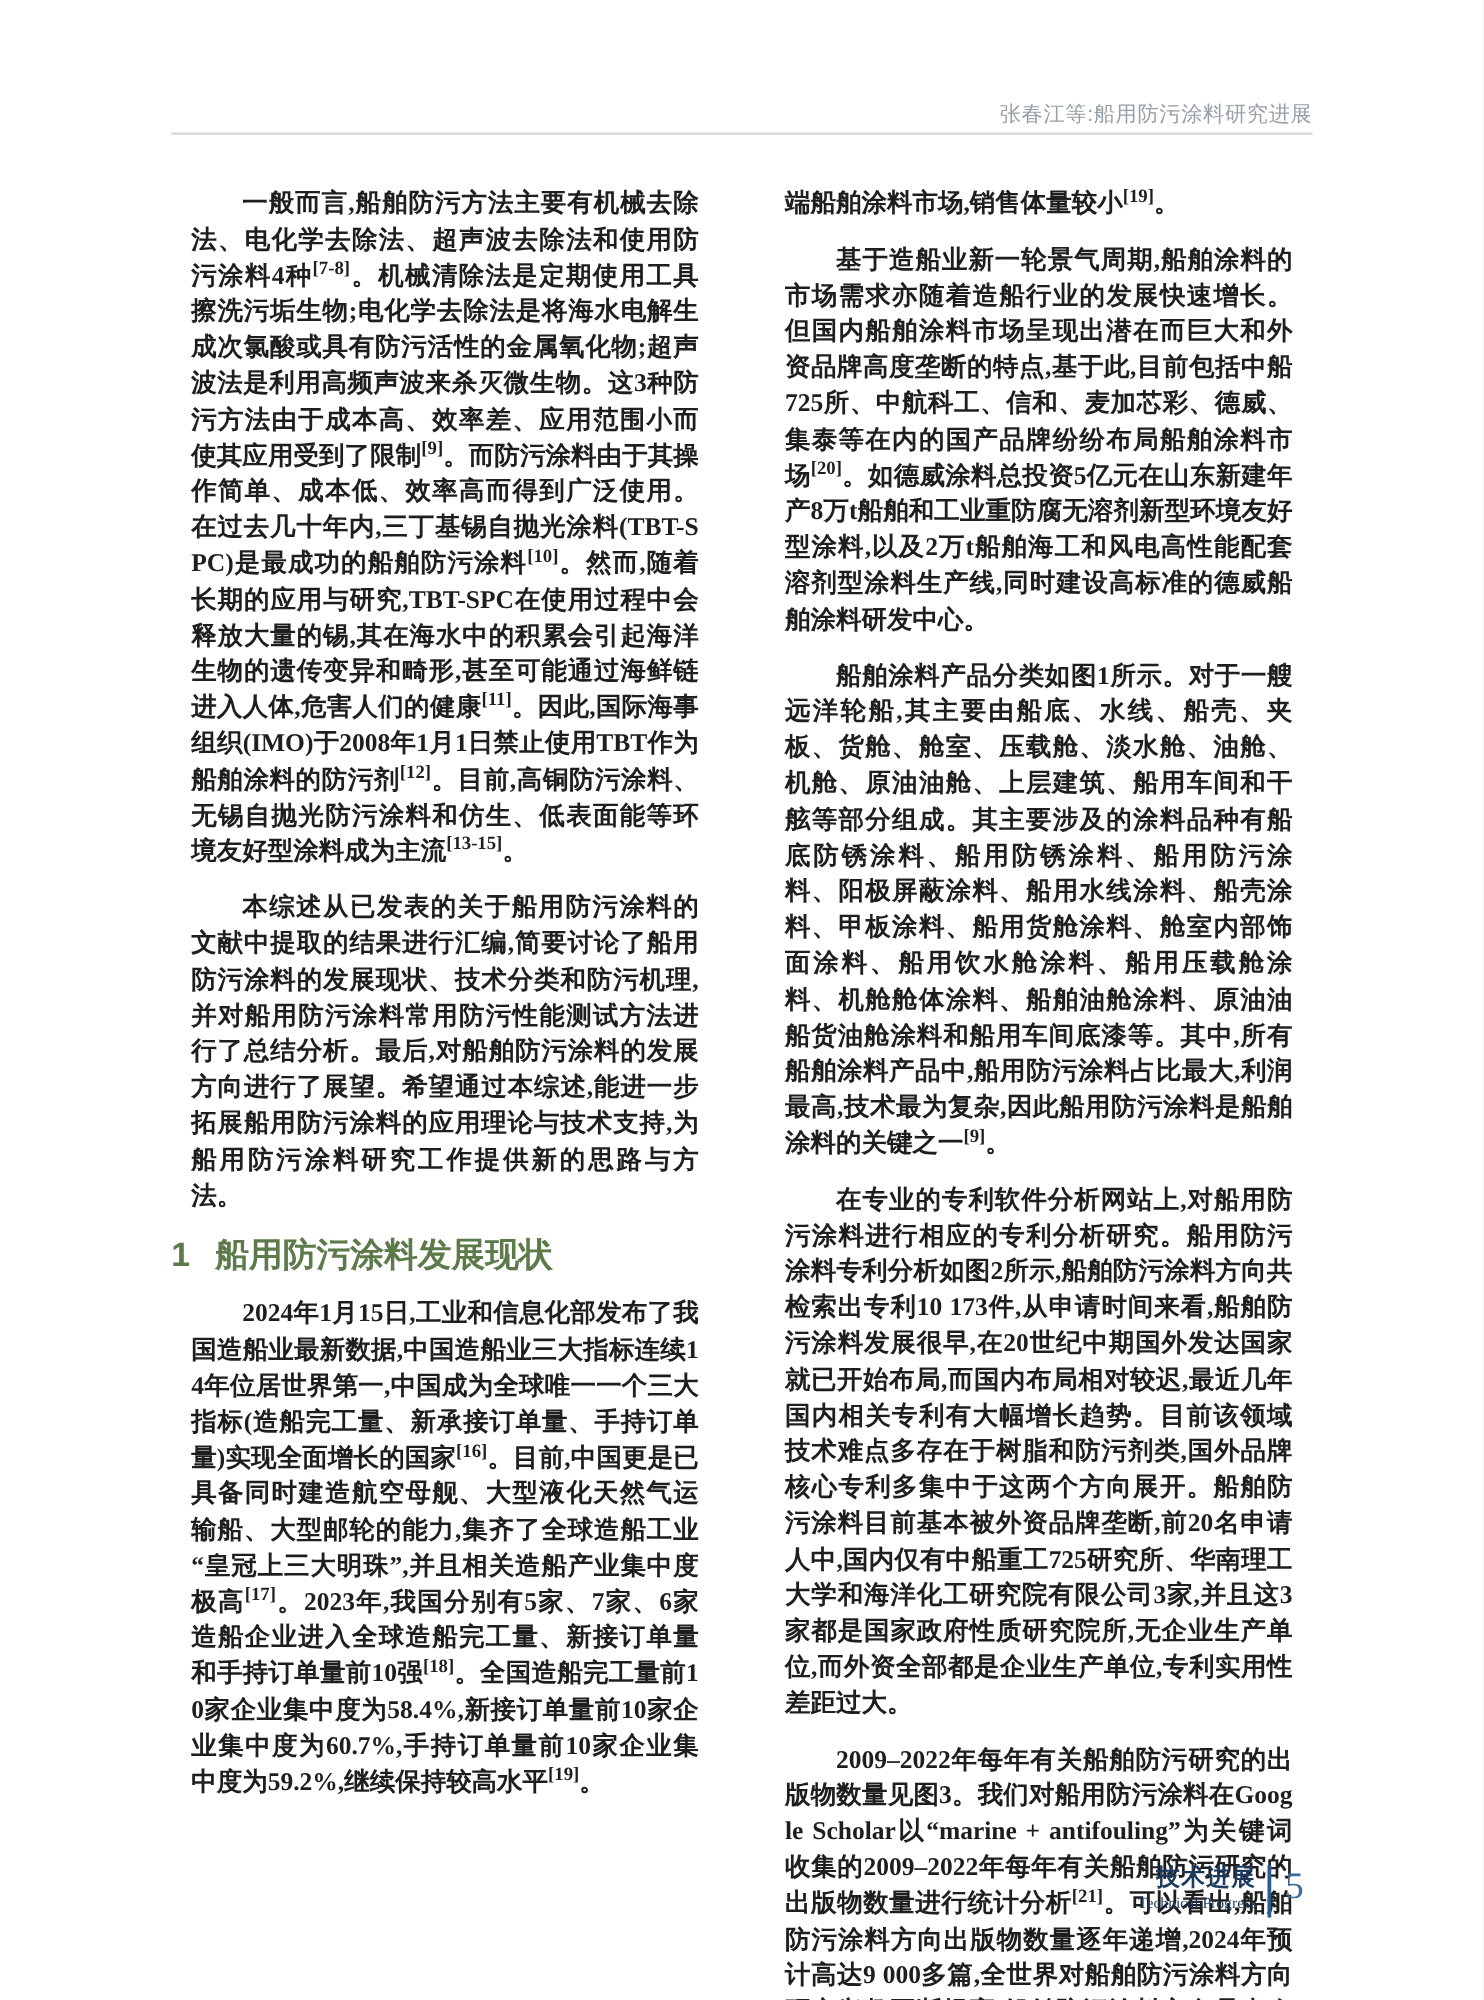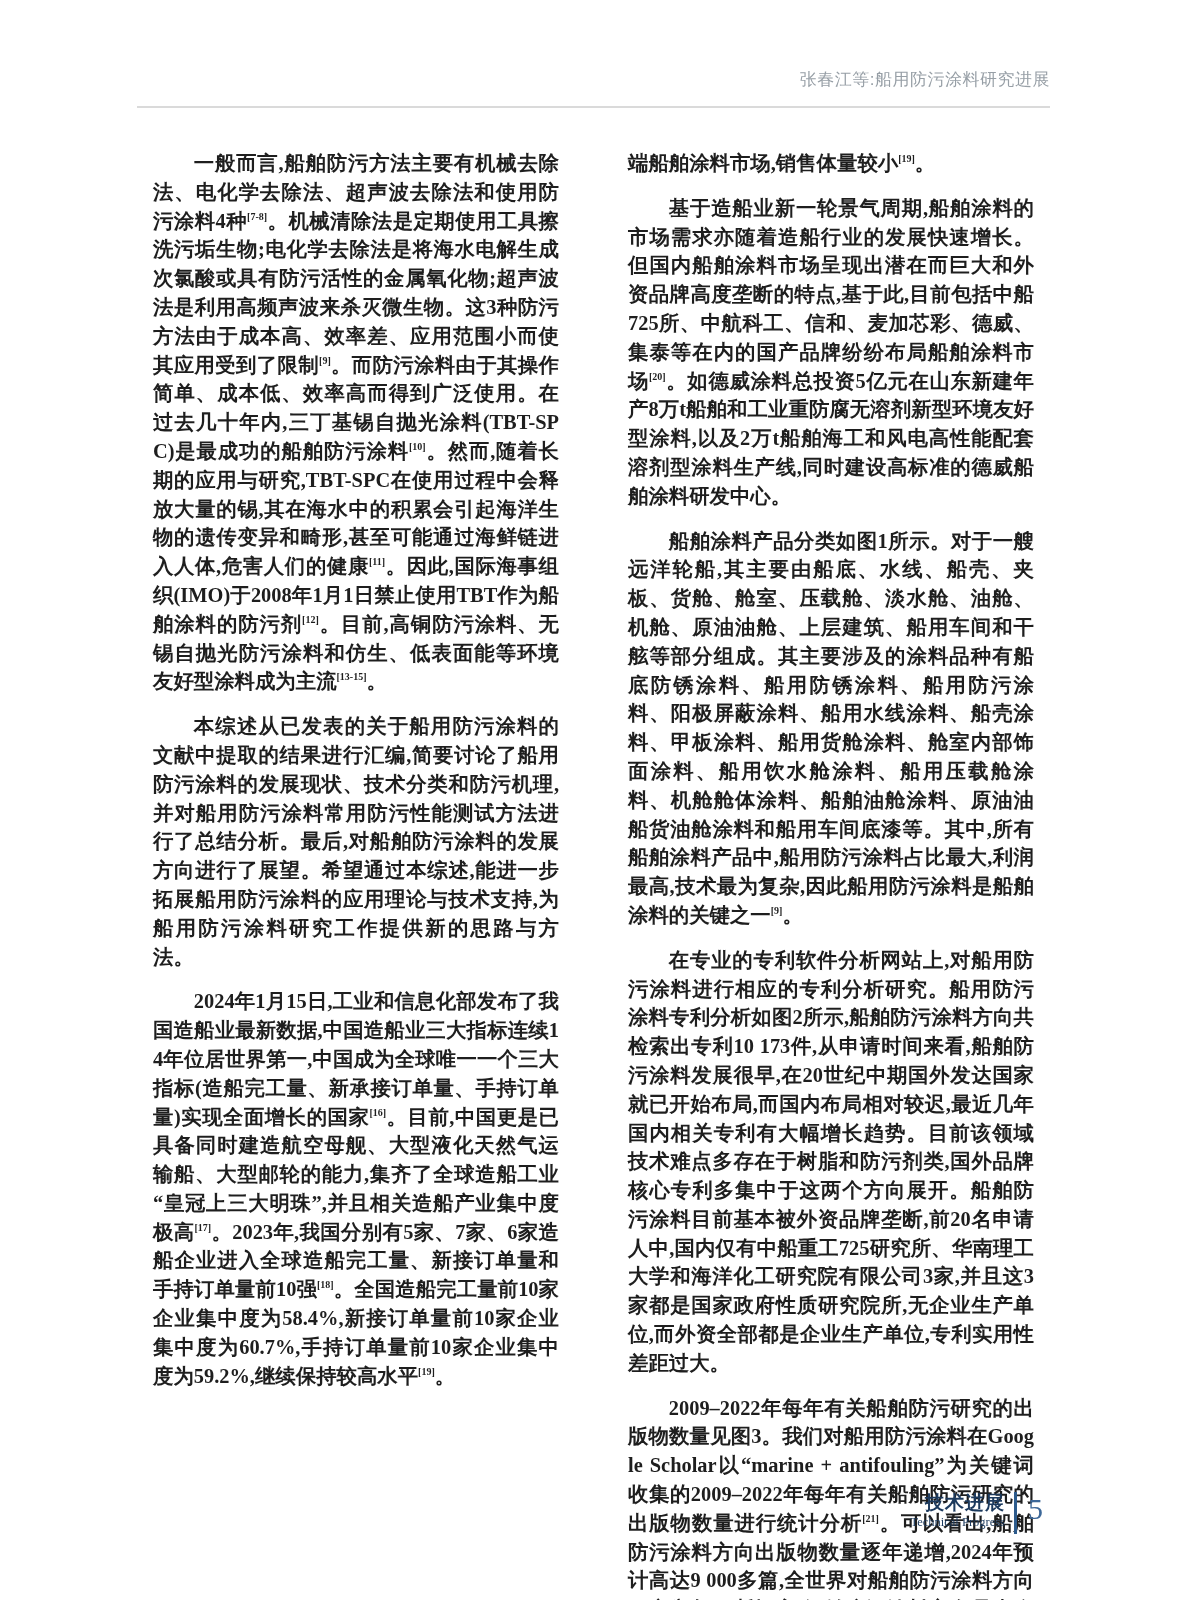--- a/index.html
+++ b/index.html
@@ -13,21 +13,21 @@
   html,body{margin:0;padding:0;background:#e8e8e8;}
   .page{
     position:relative;
     width:1187px;height:1600px;
     margin:0 auto;
     background:#ffffff;
     overflow:hidden;
     font-family:"Liberation Serif","DejaVu Serif",serif;
   }
   .running-head{
-    position:absolute;top:68px;right:137px;
+    position:absolute;top:80px;right:137px;
     font-family:"Liberation Sans","DejaVu Sans",sans-serif;
     font-size:17px;color:var(--runhead-gray);
     letter-spacing:.5px;white-space:nowrap;
   }
   .head-rule{
     position:absolute;top:106px;left:137px;right:137px;
     height:2px;background:#dadada;
   }
   .columns{
     position:absolute;top:133px;left:137px;width:913px;
@@ -37,21 +37,21 @@
   p.para{
     margin:16px;
     font-size:20.4px;line-height:28.8px;
     color:var(--body-ink);
     text-align:justify;
     word-break:break-all;
     font-weight:bold;
   }
   p.para.indent{text-indent:2em;}
   sup.ref{
-    font-size:10px;line-height:0;vertical-align:super;
+    font-size:15px;line-height:0;vertical-align:super;
     letter-spacing:0;
   }
   h2.section-heading{
     margin:15px 0 7px 0;
     font-family:"Liberation Sans","DejaVu Sans",sans-serif;
     font-weight:bold;
     font-size:27px;line-height:34px;
     color:var(--heading-green);
   }
   .sec-num{margin-right:0.75em;}
@@ -84,20 +84,21 @@
 <div class="page">
 
   <div class="running-head">张春江等:船用防污涂料研究进展</div>
 
   <div class="head-rule"></div>
 
   <div class="columns">
     <div class="col" id="col-left">
         <p class="para indent">一般而言,船舶防污方法主要有机械去除法、电化学去除法、超声波去除法和使用防污涂料4种<sup class="ref">[7-8]</sup>。机械清除法是定期使用工具擦洗污垢生物;电化学去除法是将海水电解生成次氯酸或具有防污活性的金属氧化物;超声波法是利用高频声波来杀灭微生物。这3种防污方法由于成本高、效率差、应用范围小而使其应用受到了限制<sup class="ref">[9]</sup>。而防污涂料由于其操作简单、成本低、效率高而得到广泛使用。在过去几十年内,三丁基锡自抛光涂料(TBT-SPC)是最成功的船舶防污涂料<sup class="ref">[10]</sup>。然而,随着长期的应用与研究,TBT-SPC在使用过程中会释放大量的锡,其在海水中的积累会引起海洋生物的遗传变异和畸形,甚至可能通过海鲜链进入人体,危害人们的健康<sup class="ref">[11]</sup>。因此,国际海事组织(IMO)于2008年1月1日禁止使用TBT作为船舶涂料的防污剂<sup class="ref">[12]</sup>。目前,高铜防污涂料、无锡自抛光防污涂料和仿生、低表面能等环境友好型涂料成为主流<sup class="ref">[13-15]</sup>。</p>
         <p class="para indent">本综述从已发表的关于船用防污涂料的文献中提取的结果进行汇编,简要讨论了船用防污涂料的发展现状、技术分类和防污机理,并对船用防污涂料常用防污性能测试方法进行了总结分析。最后,对船舶防污涂料的发展方向进行了展望。希望通过本综述,能进一步拓展船用防污涂料的应用理论与技术支持,为船用防污涂料研究工作提供新的思路与方法。</p>
+        <h2 class="section-heading"><span class="sec-num">1</span><span class="sec-title">船用防污涂料发展现状</span></h2>
         <p class="para indent">2024年1月15日,工业和信息化部发布了我国造船业最新数据,中国造船业三大指标连续14年位居世界第一,中国成为全球唯一一个三大指标(造船完工量、新承接订单量、手持订单量)实现全面增长的国家<sup class="ref">[16]</sup>。目前,中国更是已具备同时建造航空母舰、大型液化天然气运输船、大型邮轮的能力,集齐了全球造船工业“皇冠上三大明珠”,并且相关造船产业集中度极高<sup class="ref">[17]</sup>。2023年,我国分别有5家、7家、6家造船企业进入全球造船完工量、新接订单量和手持订单量前10强<sup class="ref">[18]</sup>。全国造船完工量前10家企业集中度为58.4%,新接订单量前10家企业集中度为60.7%,手持订单量前10家企业集中度为59.2%,继续保持较高水平<sup class="ref">[19]</sup>。</p>
       </div>
     <div class="col" id="col-right">
         <p class="para">端船舶涂料市场,销售体量较小<sup class="ref">[19]</sup>。</p>
         <p class="para indent">基于造船业新一轮景气周期,船舶涂料的市场需求亦随着造船行业的发展快速增长。但国内船舶涂料市场呈现出潜在而巨大和外资品牌高度垄断的特点,基于此,目前包括中船725所、中航科工、信和、麦加芯彩、德威、集泰等在内的国产品牌纷纷布局船舶涂料市场<sup class="ref">[20]</sup>。如德威涂料总投资5亿元在山东新建年产8万t船舶和工业重防腐无溶剂新型环境友好型涂料,以及2万t船舶海工和风电高性能配套溶剂型涂料生产线,同时建设高标准的德威船舶涂料研发中心。</p>
         <p class="para indent">船舶涂料产品分类如图1所示。对于一艘远洋轮船,其主要由船底、水线、船壳、夹板、货舱、舱室、压载舱、淡水舱、油舱、机舱、原油油舱、上层建筑、船用车间和干舷等部分组成。其主要涉及的涂料品种有船底防锈涂料、船用防锈涂料、船用防污涂料、阳极屏蔽涂料、船用水线涂料、船壳涂料、甲板涂料、船用货舱涂料、舱室内部饰面涂料、船用饮水舱涂料、船用压载舱涂料、机舱舱体涂料、船舶油舱涂料、原油油船货油舱涂料和船用车间底漆等。其中,所有船舶涂料产品中,船用防污涂料占比最大,利润最高,技术最为复杂,因此船用防污涂料是船舶涂料的关键之一<sup class="ref">[9]</sup>。</p>
         <p class="para indent">在专业的专利软件分析网站上,对船用防污涂料进行相应的专利分析研究。船用防污涂料专利分析如图2所示,船舶防污涂料方向共检索出专利10 173件,从申请时间来看,船舶防污涂料发展很早,在20世纪中期国外发达国家就已开始布局,而国内布局相对较迟,最近几年国内相关专利有大幅增长趋势。目前该领域技术难点多存在于树脂和防污剂类,国外品牌核心专利多集中于这两个方向展开。船舶防污涂料目前基本被外资品牌垄断,前20名申请人中,国内仅有中船重工725研究所、华南理工大学和海洋化工研究院有限公司3家,并且这3家都是国家政府性质研究院所,无企业生产单位,而外资全部都是企业生产单位,专利实用性差距过大。</p>
         <p class="para indent">2009–2022年每年有关船舶防污研究的出版物数量见图3。我们对船用防污涂料在Google Scholar以“marine + antifouling”为关键词收集的2009–2022年每年有关船舶防污研究的出版物数量进行统计分析<sup class="ref">[21]</sup>。可以看出,船舶防污涂料方向出版物数量逐年递增,2024年预计高达9 000多篇,全世界对船舶防污涂料方向研究兴趣不断提高,船舶防污涂料方向是当今世</p>
       </div>
   </div>

